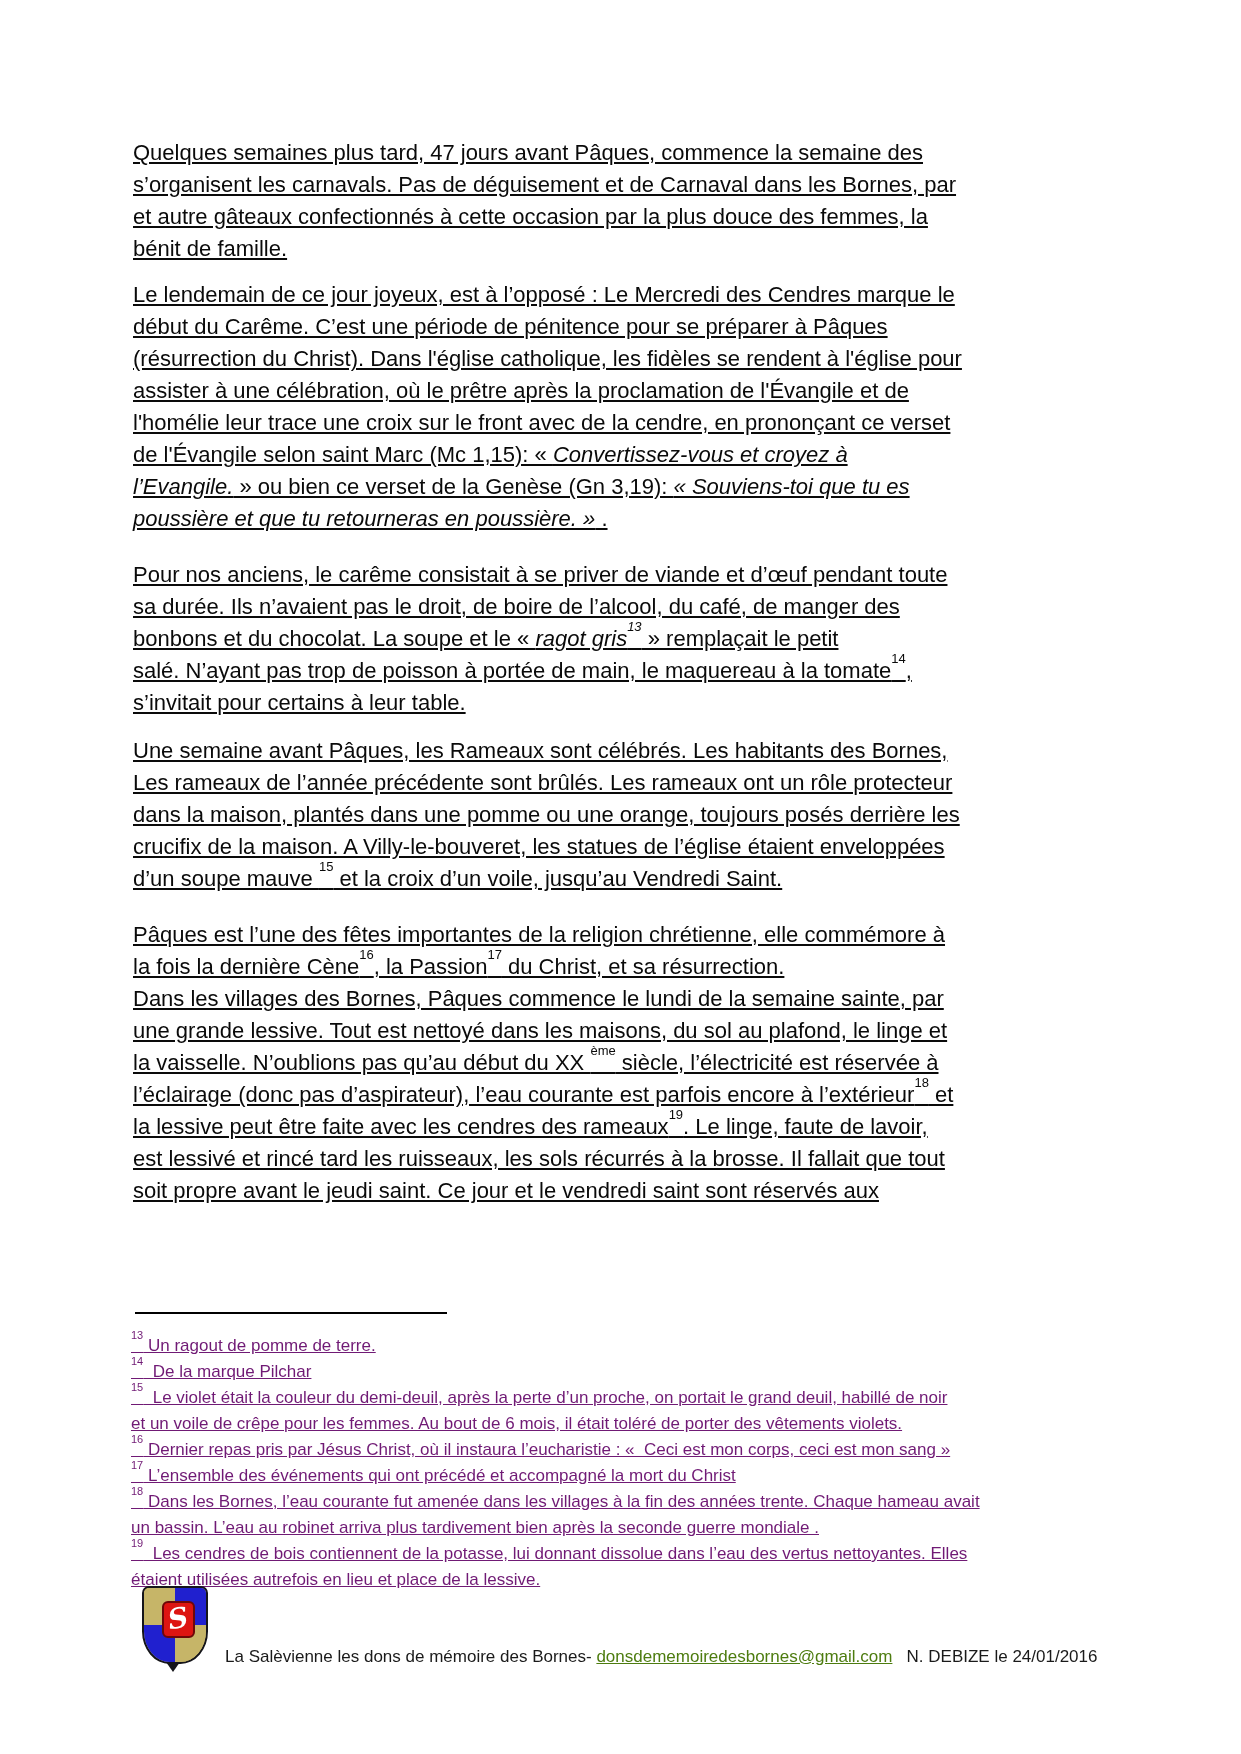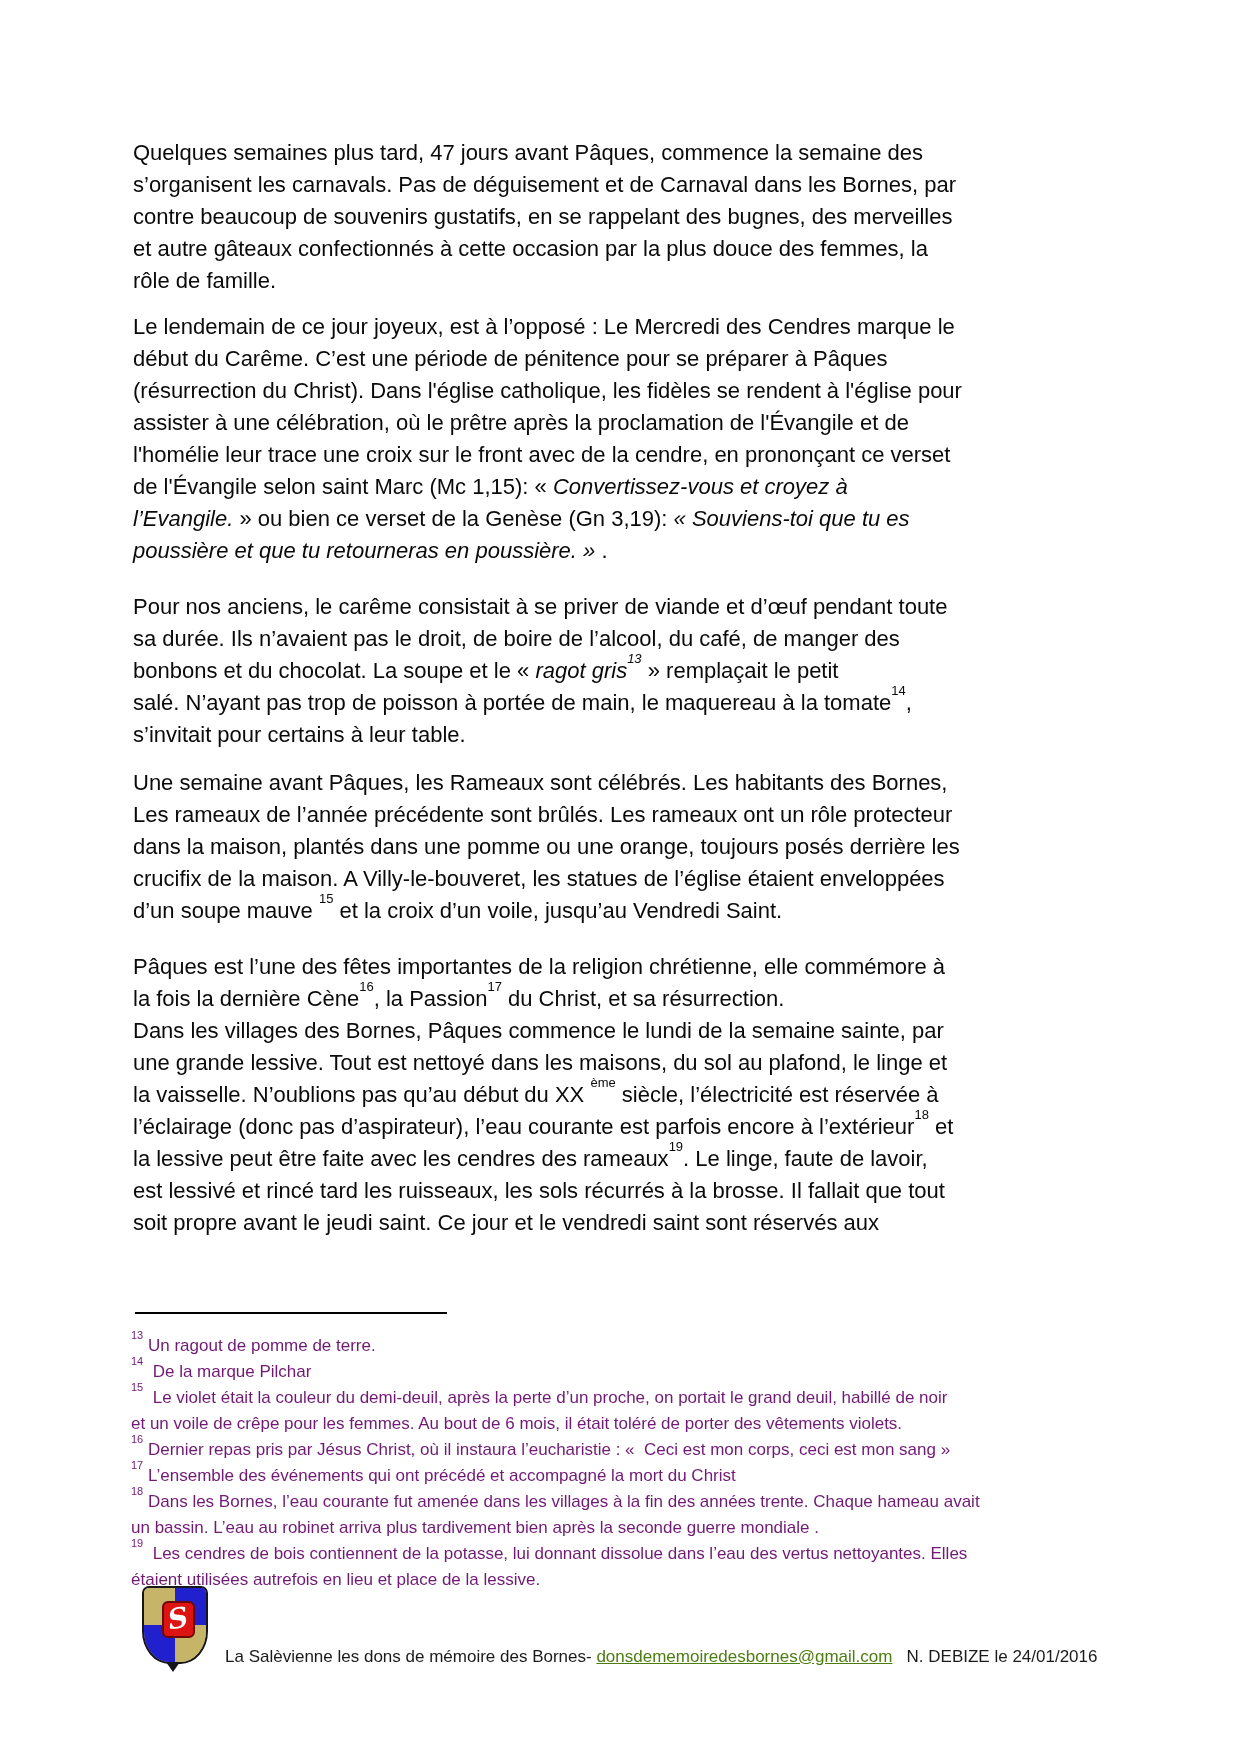--- a/index.html
+++ b/index.html
@@ -12,21 +12,21 @@
     overflow:hidden;
   }
   .content {
     position:absolute; left:133px; top:137px; width:980px;
     font-size:22px; line-height:32px;
   }
   .para { margin:0 0 16px 0; }
   .para.gap-sm { margin-bottom:14px; }
   .para.gap-md { margin-bottom:24px; }
   .para.gap-lg { margin-bottom:24px; }
-  .line { white-space:pre; }
+  .line { white-space:pre;text-decoration:underline; }
   .it { font-style:italic; }
   .content sup { font-size:13px; line-height:0; position:relative; top:-7px; }
   .footnotes {
     position:absolute; left:131px; top:1312px; width:1030px;
     font-size:17px; line-height:26px; color:#701a75;
   }
   .footnotes sup { font-size:11px; line-height:0; position:relative; top:-5px; }
   .fn-sep { width:312px; border-top:2px solid #000; margin:0 0 19px 4px; }
   .fn { margin:0; }
   .footer-logo { position:absolute; left:142px; top:1586px; width:66px; height:80px; }
@@ -63,23 +63,22 @@
 </style>
 </head>
 <body>
 
 <div class="page">
 
   <div class="content">
     <div class="para gap-sm">
         <div class="line"><span>Quelques semaines plus tard, 47 jours avant Pâques, commence la semaine des</span></div>
         <div class="line"><span>s’organisent les carnavals. Pas de déguisement et de Carnaval dans les Bornes, par</span></div>
-        <div class="line"><span>contre beaucoup de souvenirs gustatifs, en se rappelant des bugnes, des merveilles</span></div>
         <div class="line"><span>et autre gâteaux confectionnés à cette occasion par la plus douce des femmes, la</span></div>
-        <div class="line"><span>rôle de famille.</span></div>
+        <div class="line"><span>bénit de famille.</span></div>
       </div>
     <div class="para gap-md">
         <div class="line"><span>Le lendemain de ce jour joyeux, est à l’opposé : Le Mercredi des Cendres marque le</span></div>
         <div class="line"><span>début du Carême. C’est une période de pénitence pour se préparer à Pâques</span></div>
         <div class="line"><span>(résurrection du Christ). Dans l'église catholique, les fidèles se rendent à l'église pour</span></div>
         <div class="line"><span>assister à une célébration, où le prêtre après la proclamation de l'Évangile et de</span></div>
         <div class="line"><span>l'homélie leur trace une croix sur le front avec de la cendre, en prononçant ce verset</span></div>
         <div class="line"><span>de l'Évangile selon saint Marc (Mc 1,15): « </span><span class="it">Convertissez-vous et croyez à</span></div>
         <div class="line"><span class="it">l’Evangile.</span><span> » ou bien ce verset de la Genèse (Gn 3,19): </span><span class="it">« Souviens-toi que tu es</span></div>
         <div class="line"><span class="it">poussière et que tu retourneras en poussière. »</span><span> .</span></div>

